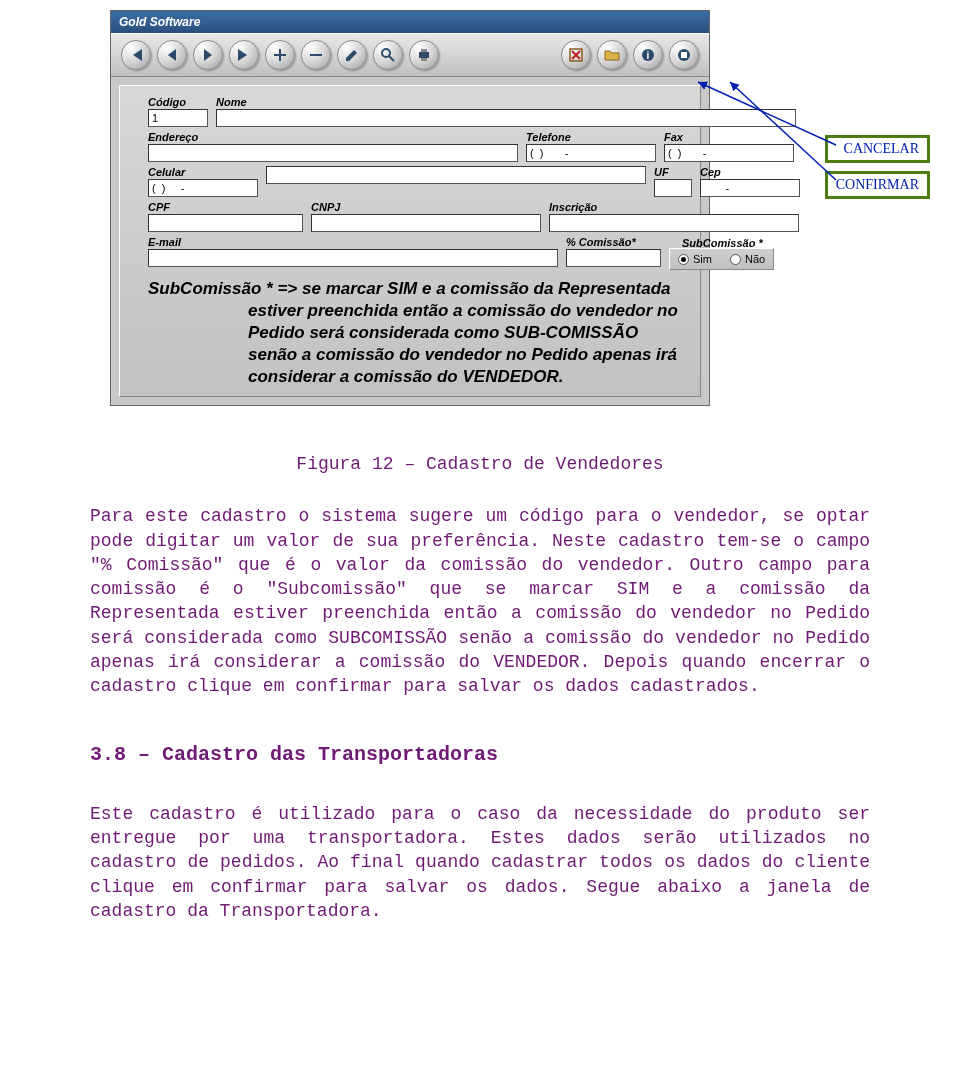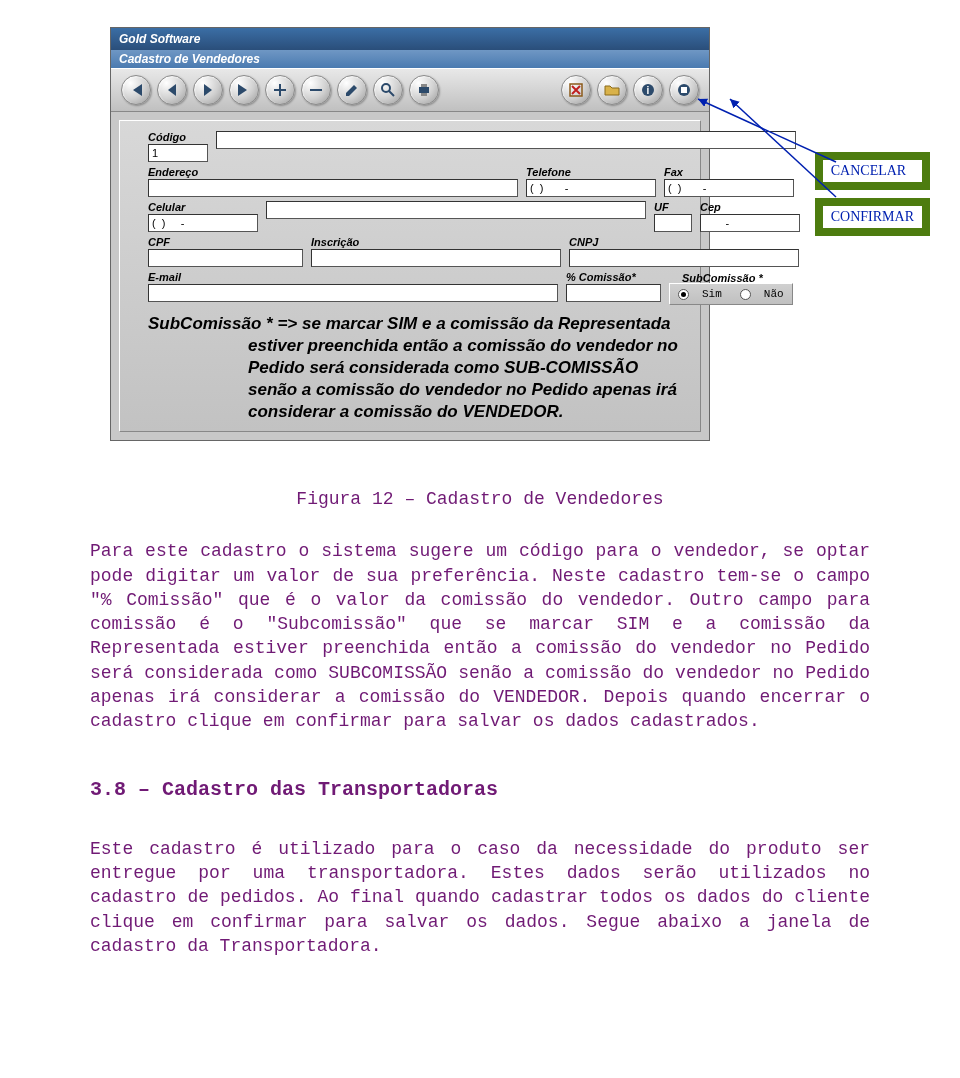--- a/index.html
+++ b/index.html
@@ -7,21 +7,21 @@
     font-family: Arial, sans-serif;
     background: #ffffff;
     width: 960px;
     padding: 0;
   }
   .page { width: 960px; position: relative; }
 
   
   .window {
     width: 600px;
-    margin: 27px 0 0 110px;
+    margin: 10px 0 0 110px;
     border: 1px solid #666;
     background: #c8c8c8;
   }
   .titlebar {
     background: linear-gradient(to bottom, #3b6ea5, #2a4e7a);
     padding: 3px 8px;
   }
   .titlebar-line {
     color: #fff;
     font-size: 12px;
@@ -116,21 +116,21 @@
     margin-top: 12px;
     width: 140px;
   }
   .radio-legend {
     position: absolute;
     top: -12px; left: 12px;
     font-size: 11px;
     font-weight: bold;
     font-style: italic;
   }
-  .radio-item { font-size: 11px; display: flex; align-items: center; gap: 13px; font-family: Liberation Mono, monospace; }
+  .radio-item { font-size: 11px; display: flex; align-items: center; gap: 4px; }
   .radio-dot {
     width: 11px; height: 11px; border-radius: 50%;
     border: 1px solid #555; background: #fff;
     display:inline-flex; align-items:center; justify-content:center;
   }
   .radio-dot.checked::after {
     content:""; width:5px; height:5px; border-radius:50%; background:#000;
   }
 
   .help-text {
@@ -145,26 +145,27 @@
   }
 
   
   .callouts {
     position: absolute;
     top: 125px;
     right: 30px;
     display: flex; flex-direction: column; gap: 8px;
   }
   .callout {
-    border: 8px solid #4d7c0f;
+    border: 3px solid #4d7c0f;
     padding: 3px 8px;
     font-size: 14px;
     color: #0020b0;
     font-family: "Times New Roman", serif;
     background: #fff;
+    text-align: right;
   }
 
   
   .arrow-svg {
     position: absolute;
     top: 0; left: 0;
     pointer-events: none;
   }
 
   
@@ -190,21 +191,20 @@
 </style>
 </head>
 <body>
 
 <div class="page">
 
   <div class="window">
     <div class="titlebar">
       <div class="titlebar-line">Gold Software</div>
     </div>
-    <div class="titlebar-sub">Cadastro de Vendedores</div>
 
     <div class="toolbar">
       <div class="tbtn">
         <svg viewBox="0 0 16 16">
             <path d="M3 2v12M14 2L5 8l9 6z" fill="#2c4a6b"></path>
           </svg>
       </div>
       <div class="tbtn">
         <svg viewBox="0 0 16 16">
             <path d="M12 2L4 8l8 6z" fill="#2c4a6b"></path>
@@ -274,20 +274,21 @@
       </div>
     </div>
 
     <div class="form-panel">
       <div class="row">
         <div class="field">
           <span class="flabel">Código</span>
           <input class="finput w-codigo" value="1" style="">
         </div>
         <div class="field">
+          <span class="flabel">Nome</span>
           <input class="finput w-nome" value="" style="">
         </div>
       </div>
       <div class="row">
         <div class="field">
           <span class="flabel">Endereço</span>
           <input class="finput w-endereco" value="" style="">
         </div>
         <div class="field">
           <span class="flabel">Telefone</span>
@@ -314,26 +315,26 @@
           <span class="flabel">Cep</span>
           <input class="finput w-cep" value="       -" style="">
         </div>
       </div>
       <div class="row">
         <div class="field">
           <span class="flabel">CPF</span>
           <input class="finput w-cpf" value="" style="">
         </div>
         <div class="field">
+          <span class="flabel">CNPJ</span>
+          <input class="finput w-cnpj" value="" style="">
+        </div>
+        <div class="field">
           <span class="flabel">Inscrição</span>
           <input class="finput w-insc" value="" style="">
-        </div>
-        <div class="field">
-          <span class="flabel">CNPJ</span>
-          <input class="finput w-cnpj" value="" style="">
         </div>
       </div>
       <div class="row">
         <div class="field">
           <span class="flabel">E-mail</span>
           <input class="finput w-email" value="" style="">
         </div>
         <div class="field">
           <span class="flabel">% Comissão*</span>
           <input class="finput w-comissao" value="" style="">

